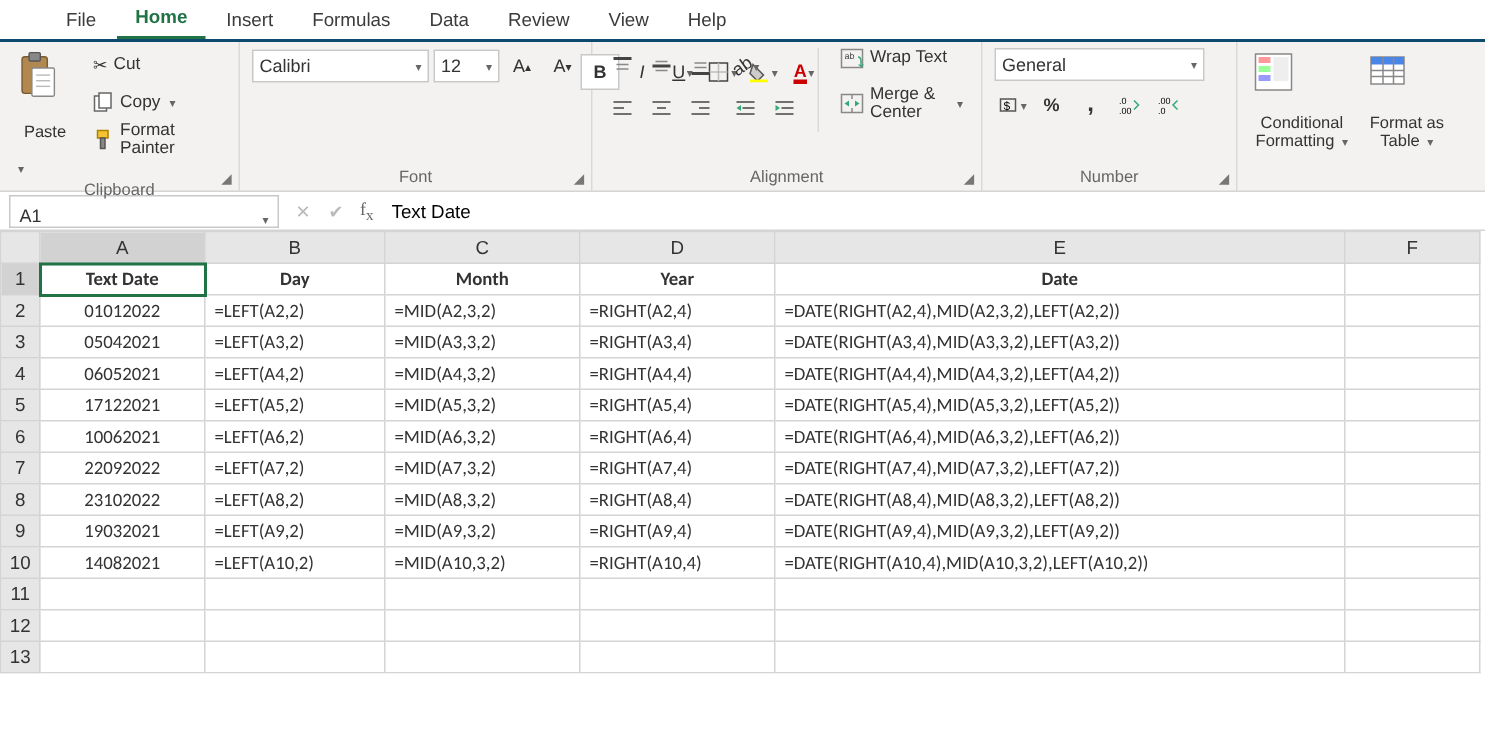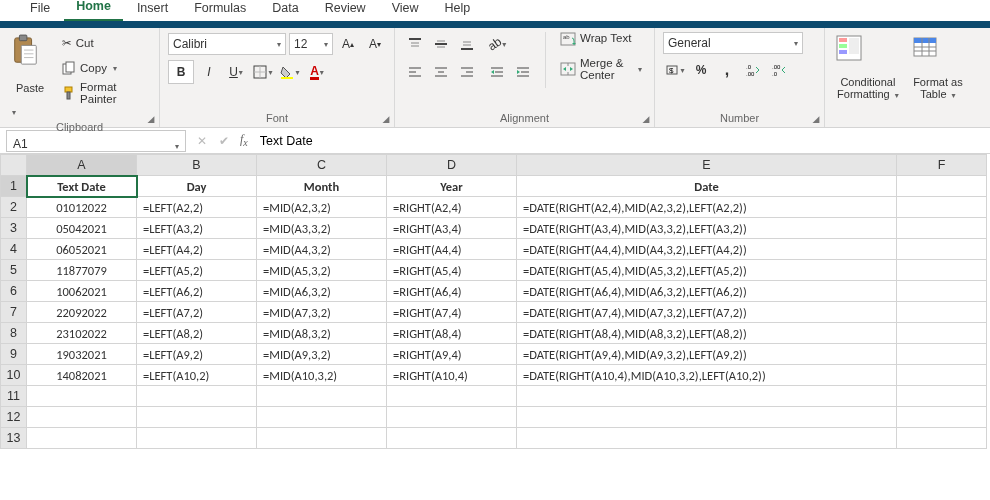--- a/index.html
+++ b/index.html
@@ -1,18 +1,18 @@
 <!DOCTYPE html>
 <html><head>
 <meta charset="utf-8">
 <style>
   * { box-sizing: border-box; margin: 0; padding: 0; }
   body { font-family: "Segoe UI", Arial, sans-serif; font-size: 12px; background: #fff; color: #333; user-select: none; width: 990px; }
   
-  .tabs { display: flex; align-items: flex-end; height: 28px; padding-left: 18px; gap: 2px; background: #fff; border-bottom: 7px solid #0c4a6e; }
+  .tabs { display: flex; align-items: flex-end; height: 28px; padding-left: 32px; gap: 2px; background: #fff; border-bottom: 2px solid #0c4a6e; }
   .tab { padding: 5px 12px 6px 12px; font-size: 12.5px; color: #3b3b3b; cursor: pointer; }
   .tab.active { color: #217346; border-bottom: 2px solid #217346; font-weight: 600; }
   
   .ribbon { display: flex; background: #f3f2f1; border-bottom: 1px solid #d4d4d4; height: 100px; }
   .group { display: flex; flex-direction: column; border-right: 1px solid #d9d9d9; padding: 4px 8px 0 8px; position: relative; }
   .group-body { flex: 1; display: flex; align-items: flex-start; gap: 6px; }
   .group-label { text-align: center; font-size: 11px; color: #666; padding: 2px 0 3px 0; position: relative; }
   .launcher { position: absolute; right: 2px; bottom: 2px; width: 12px; height: 12px; color: #777; font-size: 9px; display: inline-flex; align-items: center; justify-content: center; }
   .bigbtn { display: flex; flex-direction: column; justify-content: flex-start; width: 48px; padding: 2px 2px; gap: 14px; cursor: pointer; }
   .bigbtn .lbl { font-size: 11px; text-align: center; line-height: 1.1; }
@@ -29,21 +29,21 @@
   .wrapbtn { display: inline-flex; align-items: flex-start; gap: 4px; height: 22px; padding: 0 4px; cursor: pointer; font-size: 11.5px; }
   .mergebtn { display: inline-flex; align-items: center; gap: 4px; height: 22px; padding: 0 4px; cursor: pointer; font-size: 11.5px; }
   .col { display: flex; flex-direction: column; gap: 4px; }
   
   svg { display: block; }
   
   .fbar { display: flex; align-items: center; height: 26px; border-bottom: 1px solid #d4d4d4; background: #fff; }
   .namebox { width: 180px; height: 22px; border: 1px solid #c8c8c8; margin: 0 6px; display: flex; align-items: flex-end; padding: 0 6px; font-size: 12px; justify-content: space-between; }
   .fx-btns { display: flex; align-items: center; gap: 2px; color: #888; }
   .fx-btns span { width: 20px; text-align: center; cursor: pointer; }
-  .fx { font-style: italic; font-family: "Times New Roman", serif; color: #666; margin: 0 6px; text-align: right; }
+  .fx { font-family: "Times New Roman", serif; color: #666; margin: 0 6px; text-align: right; }
   .formula-input { flex: 1; height: 22px; border: none; padding: 0 6px; font-size: 12.5px; outline: none; }
   .grid { border-collapse: collapse; table-layout: fixed; }
   .grid th, .grid td { border: 1px solid #d4d4d4; height: 21px; font-size: 12.5px; }
   .grid th { background: #e6e6e6; font-weight: 400; color: #333; text-align: center; }
   .corner { width: 26px; background: #e6e6e6; border: 1px solid #d4d4d4; }
   .rowhdr { width: 26px; background: #e6e6e6; text-align: center; font-size: 11.5px; color: #333; }
   .colA { width: 110px; }
   .colB { width: 120px; }
   .colC { width: 130px; }
   .colD { width: 130px; }
@@ -113,21 +113,21 @@
             </span>
           <span>Format Painter</span>
         </div>
       </div>
     </div>
     <div class="group-label">Clipboard</div>
     <span class="launcher">◢</span>
   </div>
 
   <div class="group" style="width:235px">
-    <div class="group-body" style="flex-direction:column; gap:0; width:100%;">
+    <div class="group-body" style="flex-direction:row; gap:0; width:100%;">
       <div class="fontrow">
         <div class="combo" style="width:118px">
           <span>Calibri</span>
             <span class="dd">▾</span>
         </div>
         <div class="combo" style="width:44px">
           <span>12</span>
             <span class="dd">▾</span>
         </div>
         <span class="iconbtn" title="Increase font">A<sup style="font-size:8px">▴</sup></span>
@@ -413,21 +413,21 @@
         <td class="rowhdr">4</td>
         <td class="cell">06052021</td>
         <td class="cell leftcell">=LEFT(A4,2)</td>
         <td class="cell leftcell">=MID(A4,3,2)</td>
         <td class="cell leftcell">=RIGHT(A4,4)</td>
         <td class="cell leftcell">=DATE(RIGHT(A4,4),MID(A4,3,2),LEFT(A4,2))</td>
         <td class="cell"></td>
       </tr>
       <tr>
         <td class="rowhdr">5</td>
-        <td class="cell">11877079</td>
+        <td class="cell">17122021</td>
         <td class="cell leftcell">=LEFT(A5,2)</td>
         <td class="cell leftcell">=MID(A5,3,2)</td>
         <td class="cell leftcell">=RIGHT(A5,4)</td>
         <td class="cell leftcell">=DATE(RIGHT(A5,4),MID(A5,3,2),LEFT(A5,2))</td>
         <td class="cell"></td>
       </tr>
       <tr>
         <td class="rowhdr">6</td>
         <td class="cell">10062021</td>
         <td class="cell leftcell">=LEFT(A6,2)</td>

